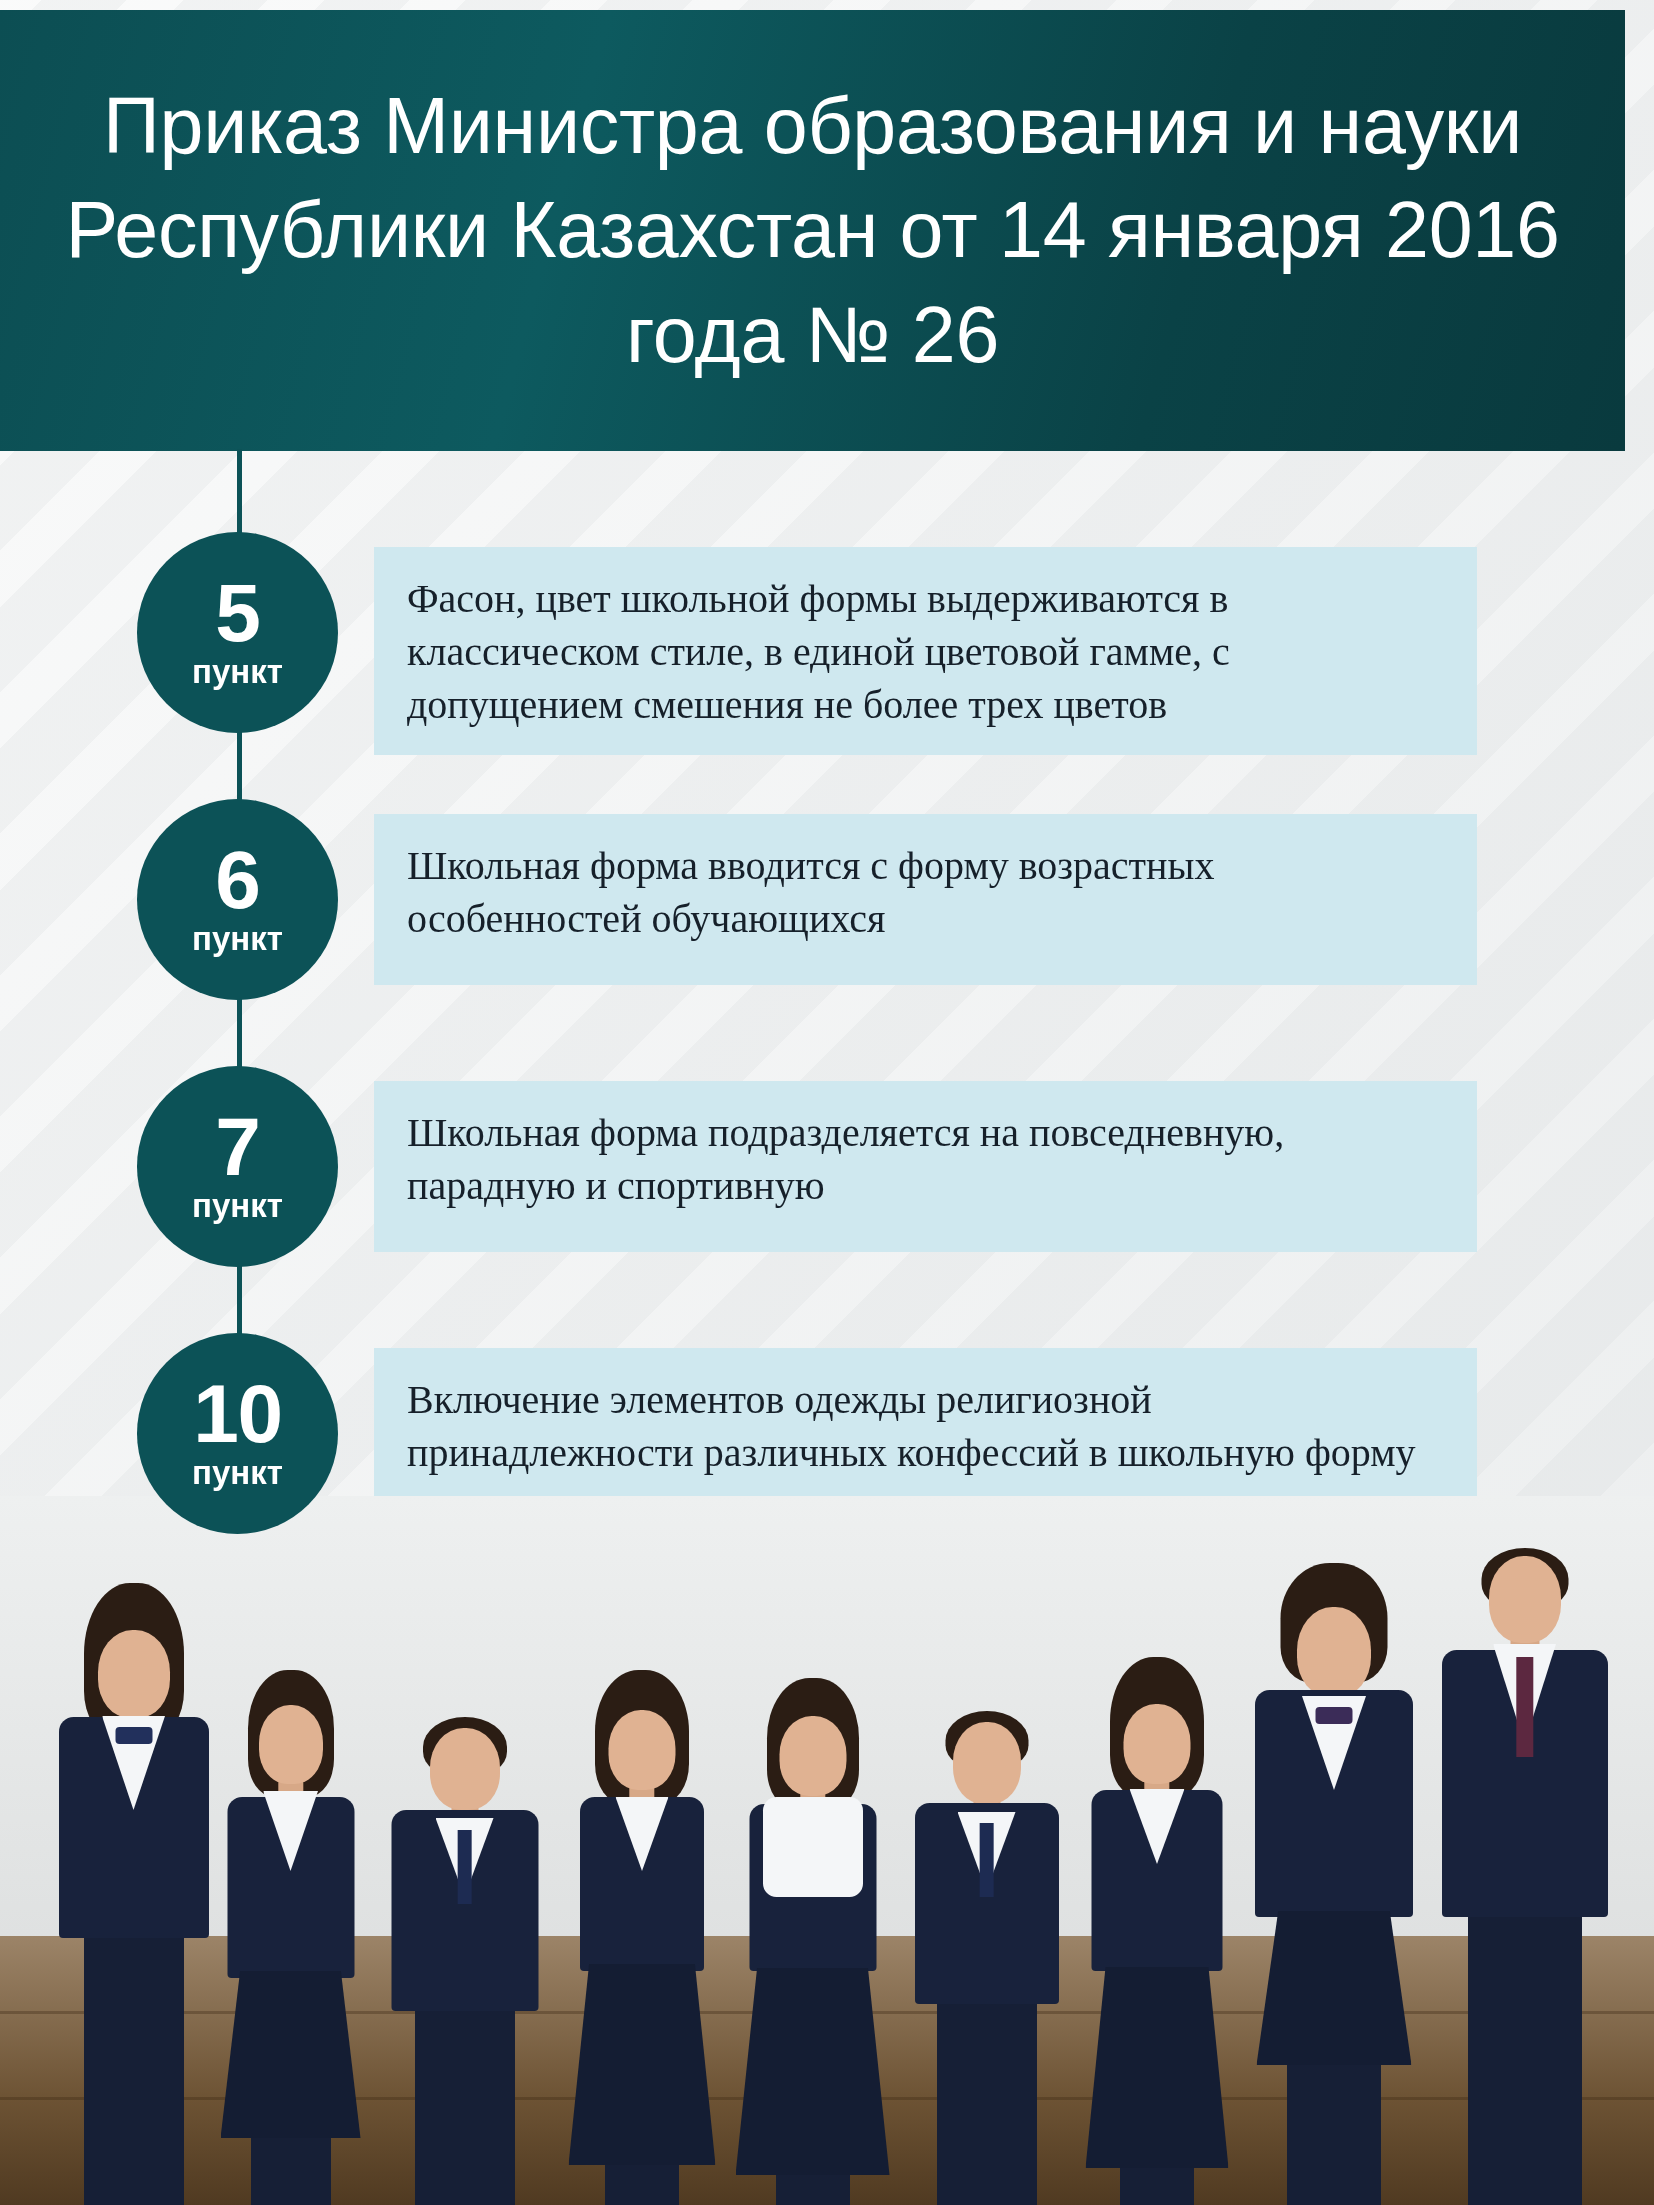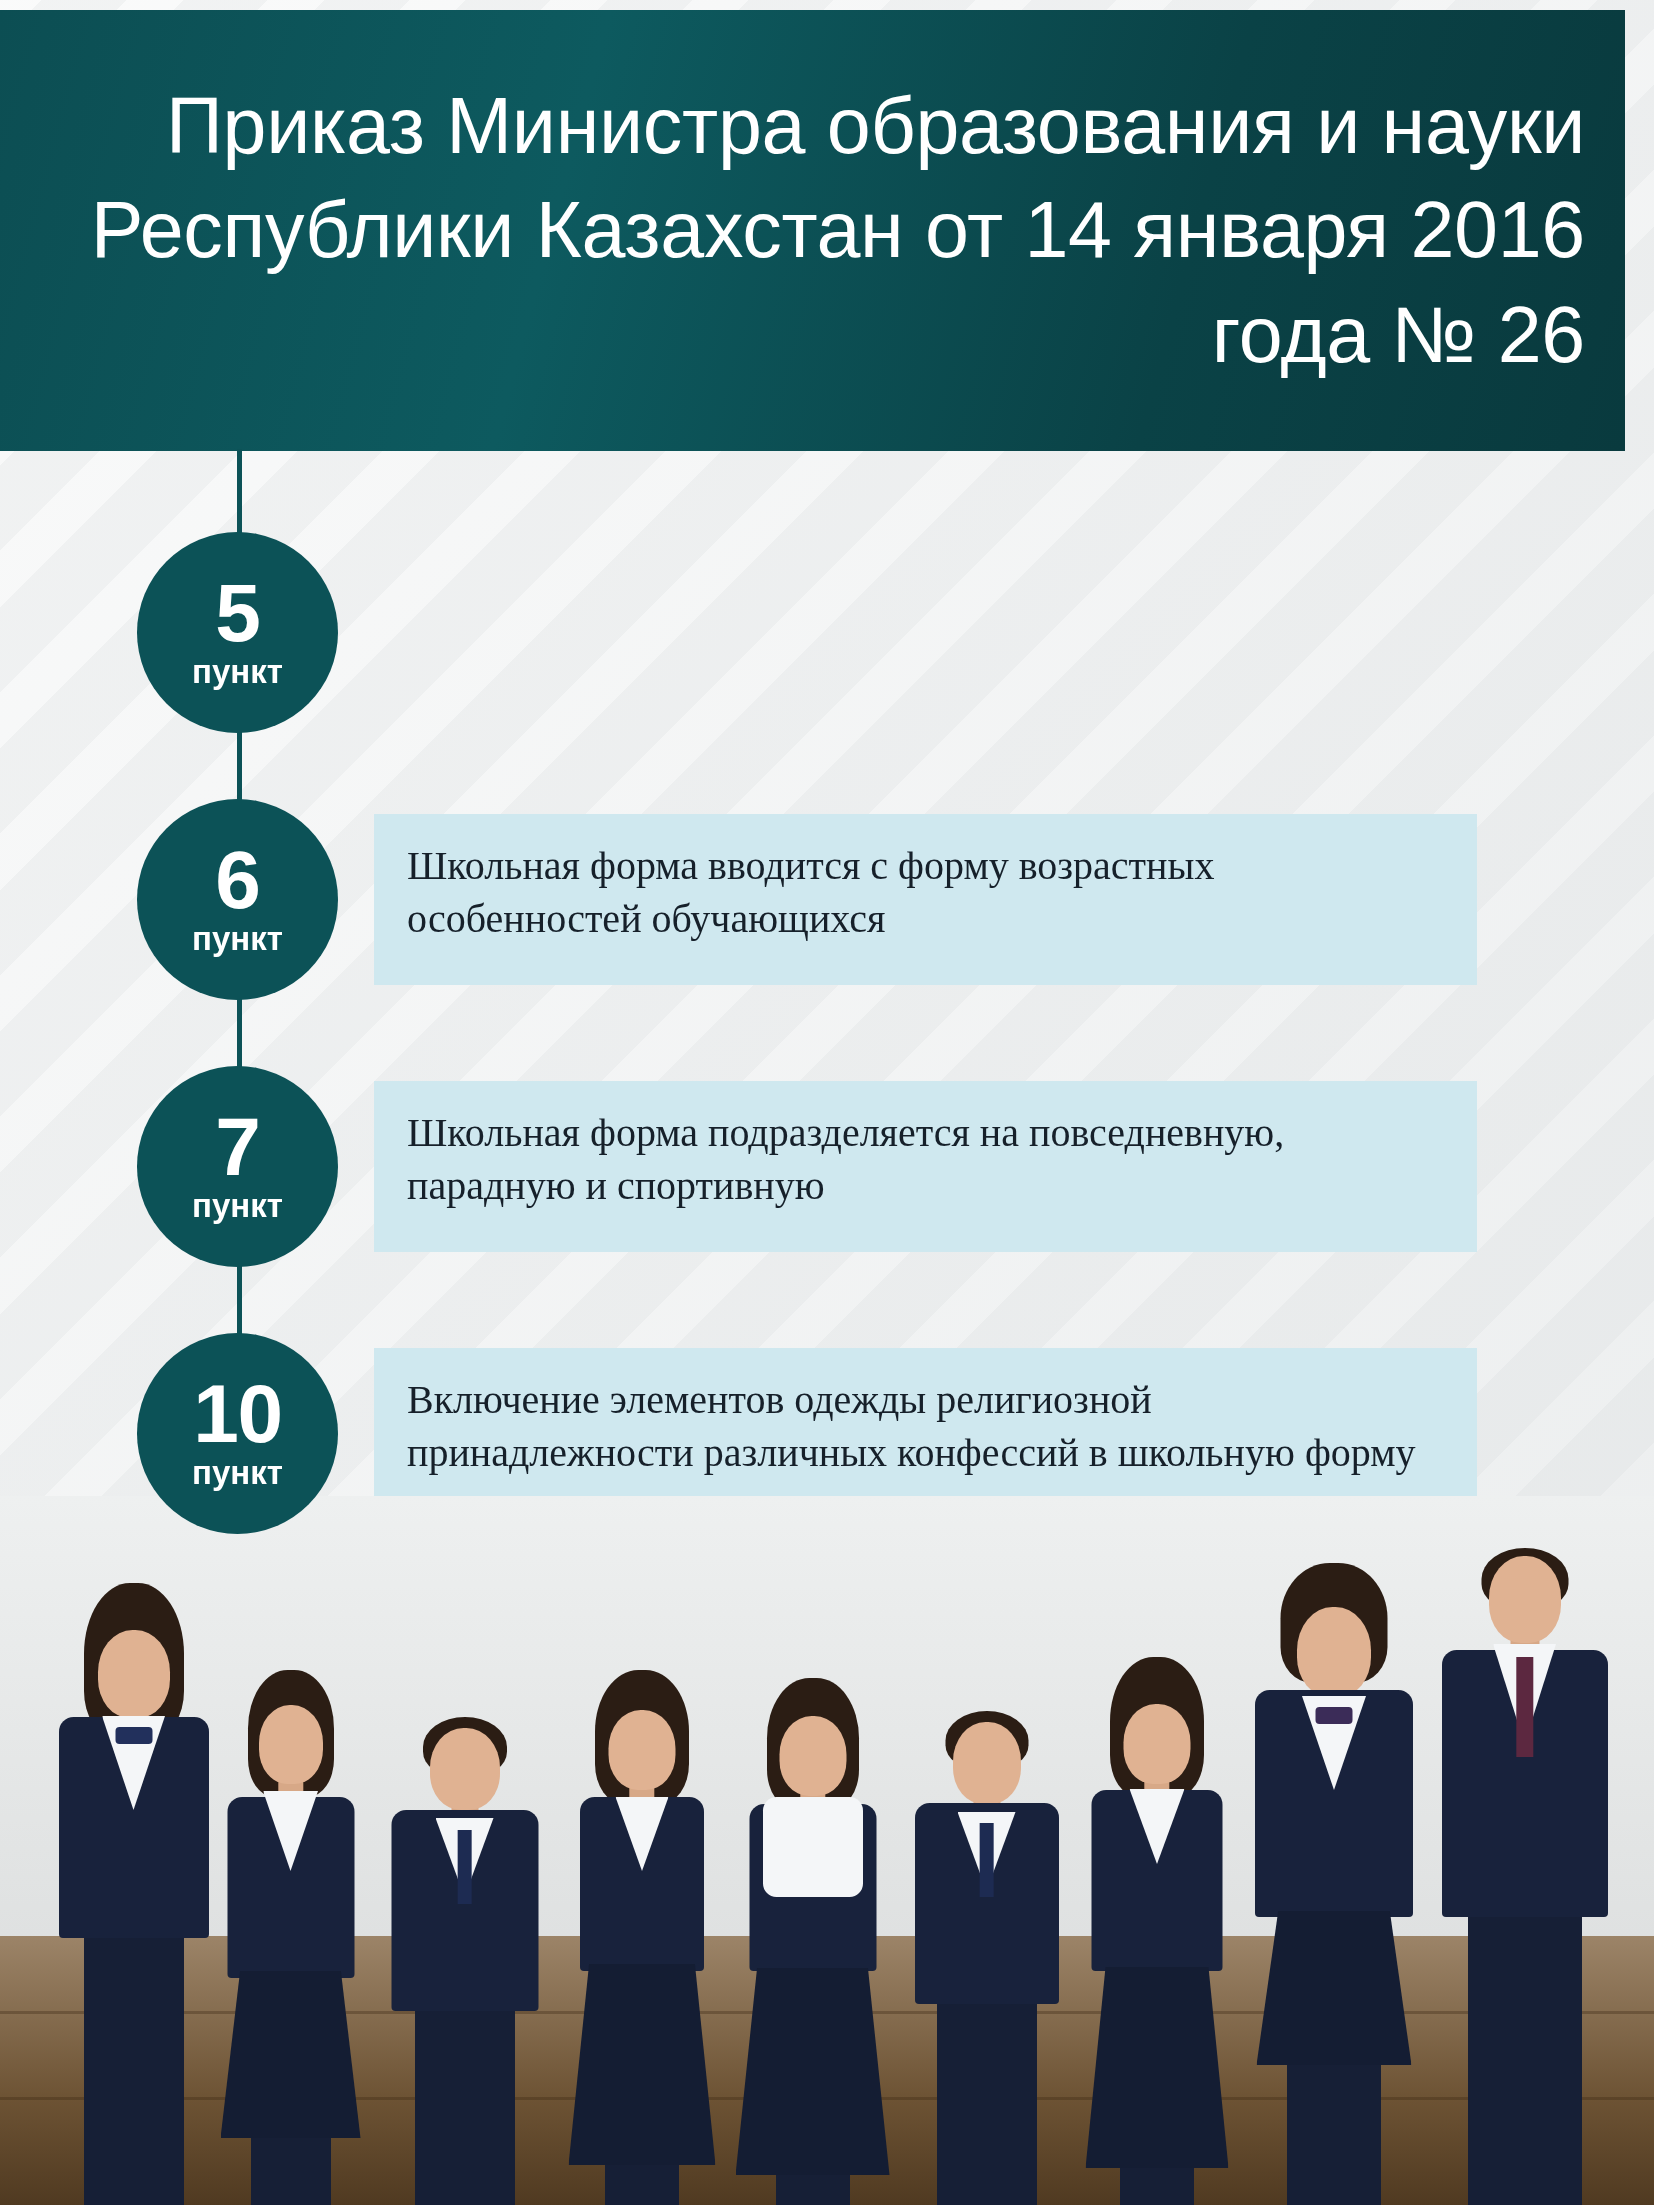--- a/index.html
+++ b/index.html
@@ -47,21 +47,21 @@
     display: flex;
     align-items: center;
     justify-content: center;
     box-sizing: border-box;
     padding: 0 40px;
   }
   .header-title {
     color: #ffffff;
     font-size: 79px;
     line-height: 1.32;
-    text-align: right;
+    text-align: center;
     font-weight: 400;
     letter-spacing: -0.3px;
   }
 
   
   .timeline-line {
     position: absolute;
     left: 237px;
     top: 449px;
     width: 4.7px;
@@ -262,20 +262,23 @@
 
   <div class="timeline-line"></div>
 
   <div class="rows">
 
     <div class="row r1">
       <div class="badge">
         <div class="badge-num">5</div>
         <div class="badge-label">пункт</div>
       </div>
+      <div class="panel">
+        <div class="panel-text">Фасон, цвет школьной формы выдерживаются в классическом стиле, в единой цветовой гамме, с допущением смешения не более трех цветов</div>
+      </div>
     </div>
 
     <div class="row r2">
       <div class="badge">
         <div class="badge-num">6</div>
         <div class="badge-label">пункт</div>
       </div>
       <div class="panel">
         <div class="panel-text">Школьная форма вводится с форму возрастных особенностей обучающихся</div>
       </div>

